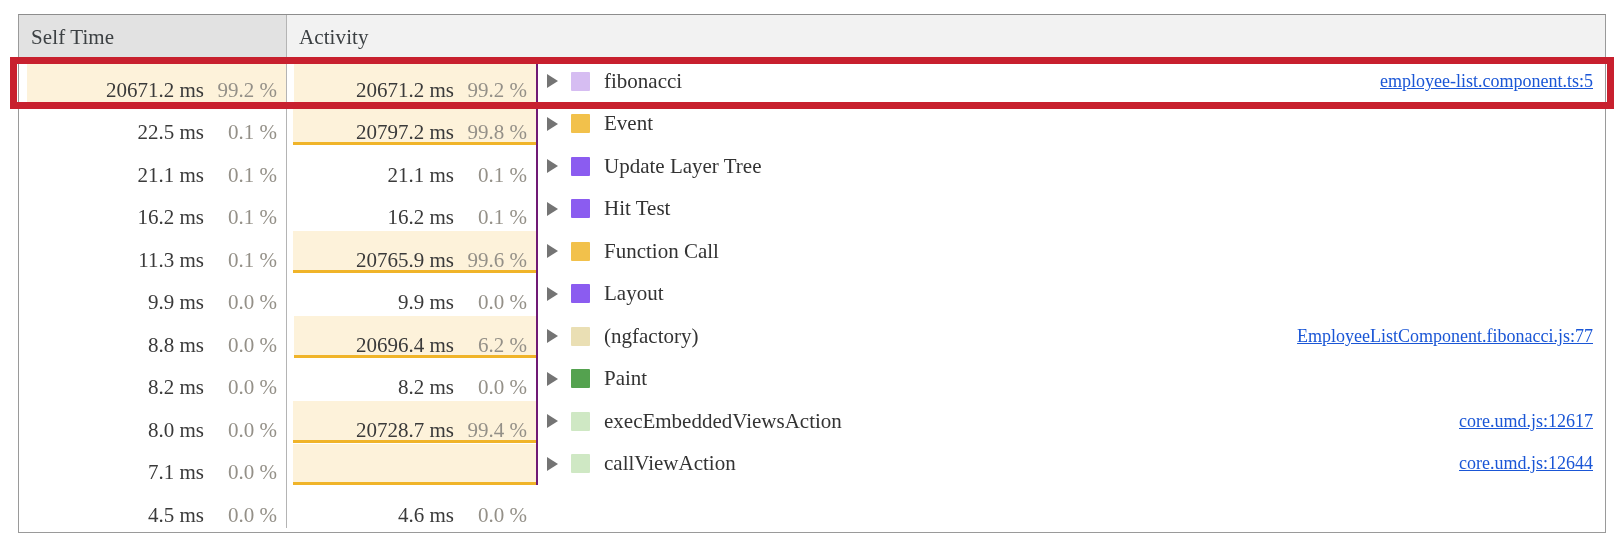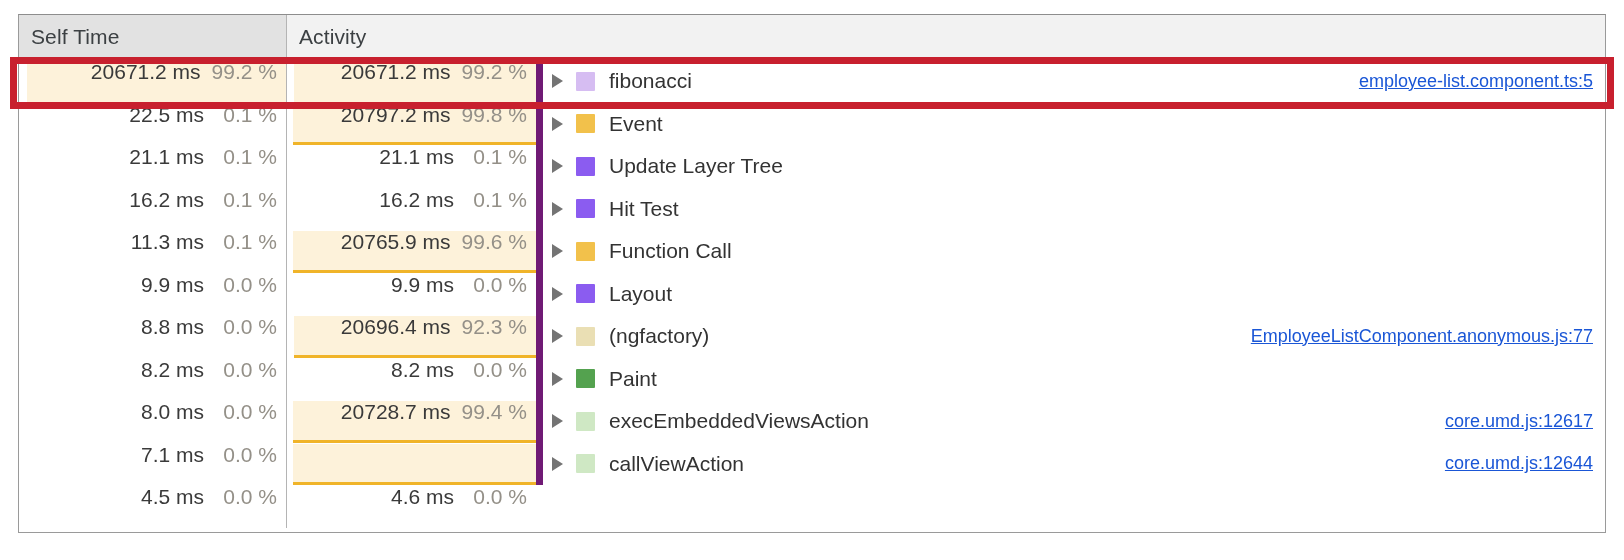--- a/index.html
+++ b/index.html
@@ -19,20 +19,21 @@
   #perf-table {
     position: absolute;
     left: 18px;
     top: 14px;
     width: 1588px;
     height: 519px;
     box-sizing: border-box;
     border: 1px solid #9a9a9a;
     border-top-color: #8d8d8d;
     background: #fff;
+    font-family: Liberation Serif, serif;
   }
 
   
   .thead {
     display: flex;
     height: 45px;
     box-sizing: border-box;
     border-bottom: 1px solid #b4b4b4;
     background: #f2f2f2;
   }
@@ -61,21 +62,21 @@
     height: 42.5px;
     box-sizing: border-box;
     background: #ffffff;
   }
 
   
   .cell-num {
     box-sizing: border-box;
     position: relative;
     display: flex;
-    align-items: flex-start;
+    align-items: flex-end;
     justify-content: flex-end;
     height: 100%;
     padding-right: 9px;
     font-size: 21px;
     color: #3a3a3a;
     overflow: hidden;
   }
   .cell-num.sep { border-left: 1px solid #b4b4b4; }
 
   
@@ -108,21 +109,21 @@
     text-align: right;
   }
 
   
   .cell-act {
     box-sizing: border-box;
     display: flex;
     align-items: center;
     height: 100%;
     padding-left: 9px;
-    border-left: 7px solid #701a75;
+    border-left: 2px solid #701a75;
     position: relative;
     overflow: hidden;
   }
   .tri {
     width: 0; height: 0;
     border-left: 11px solid #747474;
     border-top: 7px solid transparent;
     border-bottom: 7px solid transparent;
     margin-right: 13px;
     flex: 0 0 auto;
@@ -259,27 +260,27 @@
           <span class="swatch" style="background: rgb(139, 92, 240);"></span>
           <span class="act-label">Layout</span>
         </div>
       </div>
       <div class="row">
         <div class="cell-num col-self">
           <span class="num-text"><span class="ms">8.8 ms</span><span class="pct">0.0 %</span></span>
         </div>
         <div class="cell-num col-total sep">
           <div class="barfill" style="width: 242.292px;"></div>
-          <span class="num-text"><span class="ms">20696.4 ms</span><span class="pct">92.3 %</span></span>
+          <span class="num-text"><span class="ms">20696.4 ms</span><span class="pct">6.2 %</span></span>
         </div>
         <div class="cell-act col-act">
           <span class="tri"></span>
           <span class="swatch" style="background: rgb(234, 223, 180);"></span>
           <span class="act-label">(ngfactory)</span>
-          <span class="act-link">EmployeeListComponent.anonymous.js:77</span>
+          <span class="act-link">EmployeeListComponent.fibonacci.js:77</span>
         </div>
       </div>
       <div class="row">
         <div class="cell-num col-self">
           <span class="num-text"><span class="ms">8.2 ms</span><span class="pct">0.0 %</span></span>
         </div>
         <div class="cell-num col-total sep">
           <span class="num-text"><span class="ms">8.2 ms</span><span class="pct">0.0 %</span></span>
         </div>
         <div class="cell-act col-act">

